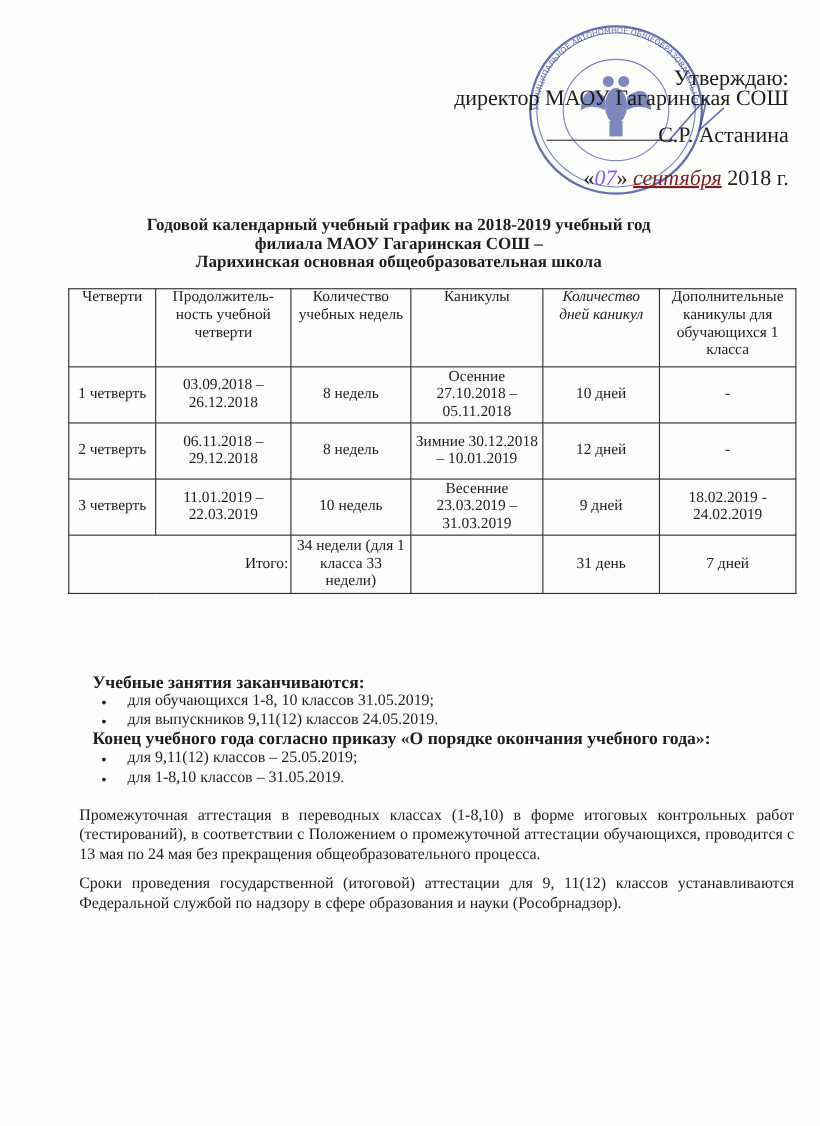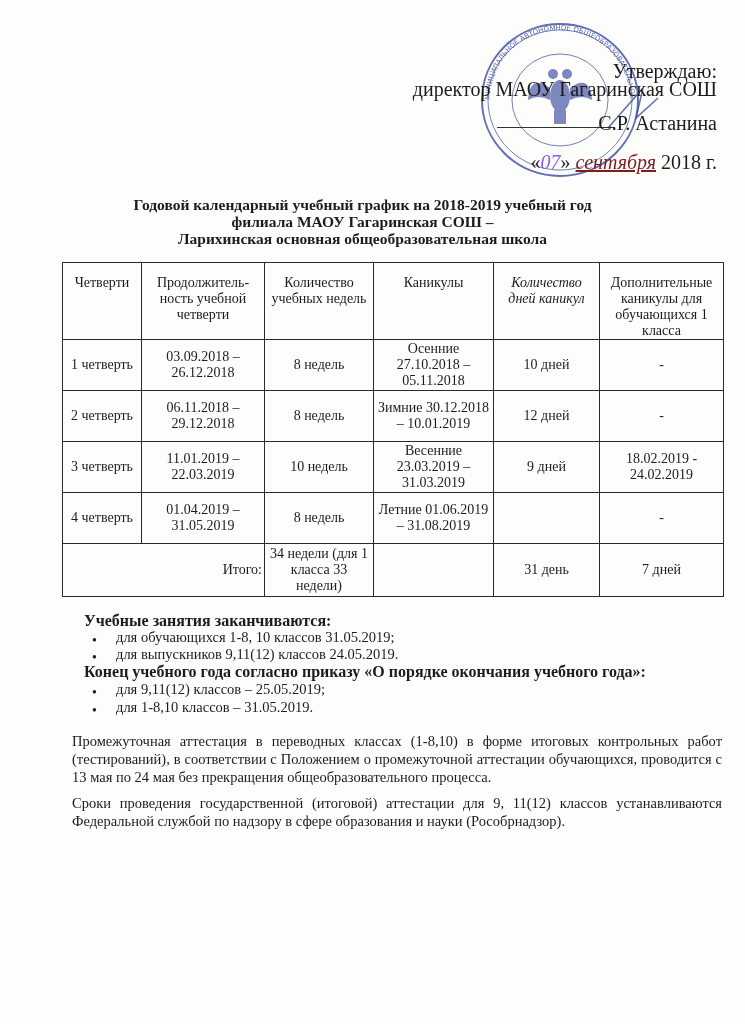--- a/index.html
+++ b/index.html
@@ -28,21 +28,21 @@
   .title-2 { top: 213px; left: -10px; }
   .title-3 { top: 230px; left: -10px; }
 
   table.sched {
     position: absolute; left: 62px; top: 262px; border-collapse: collapse;
     font-size: 14px; line-height: 16px; text-align: center;
   }
   table.sched td, table.sched th {
     border: 1px solid #2a2a2a; font-weight: normal; padding: 0 2px; vertical-align: middle;
   }
-  table.sched th { vertical-align: top; padding-top: 12px; border-radius: 17px; }
+  table.sched th { vertical-align: top; padding-top: 0; border-radius: 17px; }
   .c1 { width: 74px; } .c2 { width: 118px; } .c3 { width: 104px; }
   .c4 { width: 115px; } .c5 { width: 101px; font-style: italic; } .c6 { width: 119px; }
   tr.h { height: 71px; }
   tr.r { height: 51px; }
   tr.t { height: 53px; }
   td.itogo { text-align: right; padding-right: 6px; }
 
   .sec { left: 84px; font-size: 16px; line-height: 17px; }
   .bold { font-weight: bold; }
   .bullet { left: 92px; font-size: 14.5px; line-height: 17px; }
@@ -119,28 +119,20 @@
     <td>-</td>
   </tr>
   <tr class="r">
     <td>3 четверть</td>
     <td>11.01.2019 – 22.03.2019</td>
     <td>10 недель</td>
     <td>Весенние 23.03.2019 – 31.03.2019</td>
     <td>9 дней</td>
     <td>18.02.2019 - 24.02.2019</td>
   </tr>
-  <tr class="r">
-    <td>4 четверть</td>
-    <td>01.04.2019 – 31.05.2019</td>
-    <td>8 недель</td>
-    <td>Летние 01.06.2019 – 31.08.2019</td>
-    <td></td>
-    <td>-</td>
-  </tr>
   <tr class="t">
     <td colspan="2" class="itogo">Итого:</td>
     <td>34 недели (для 1 класса 33 недели)</td>
     <td></td>
     <td>31 день</td>
     <td>7 дней</td>
   </tr>
 </tbody>
   </table>
 

